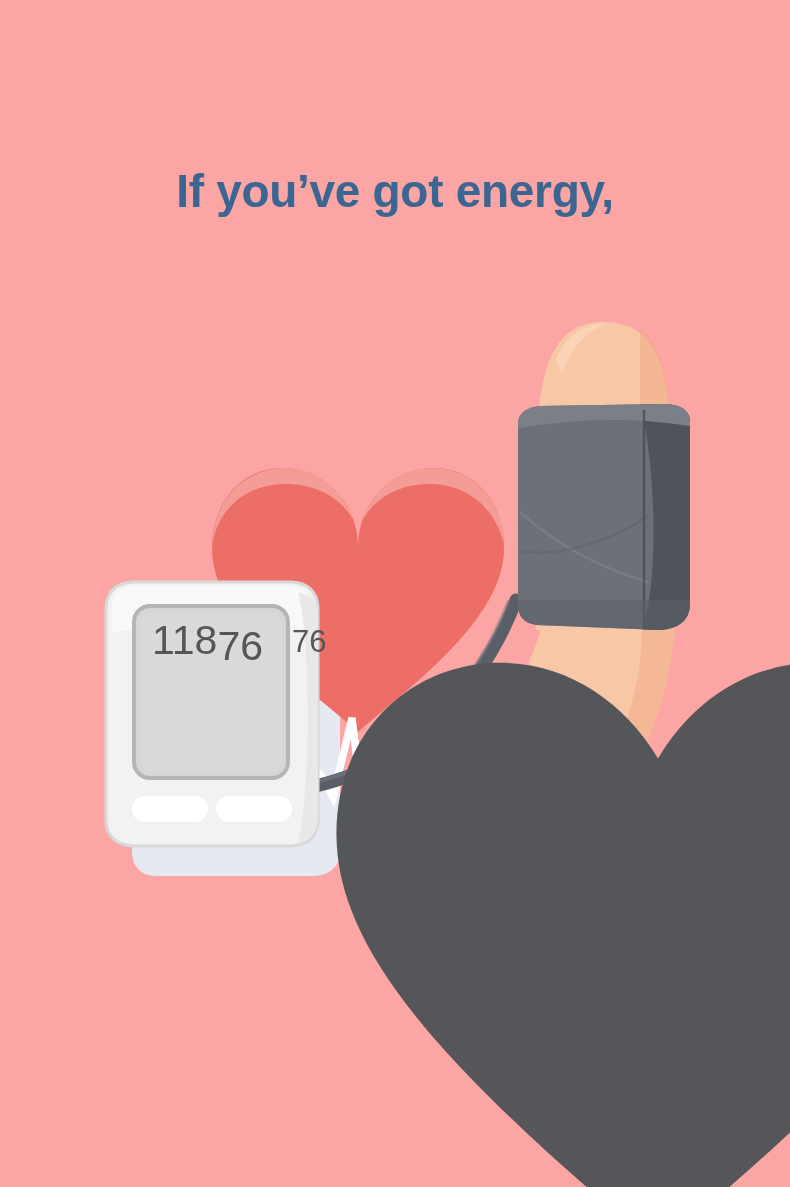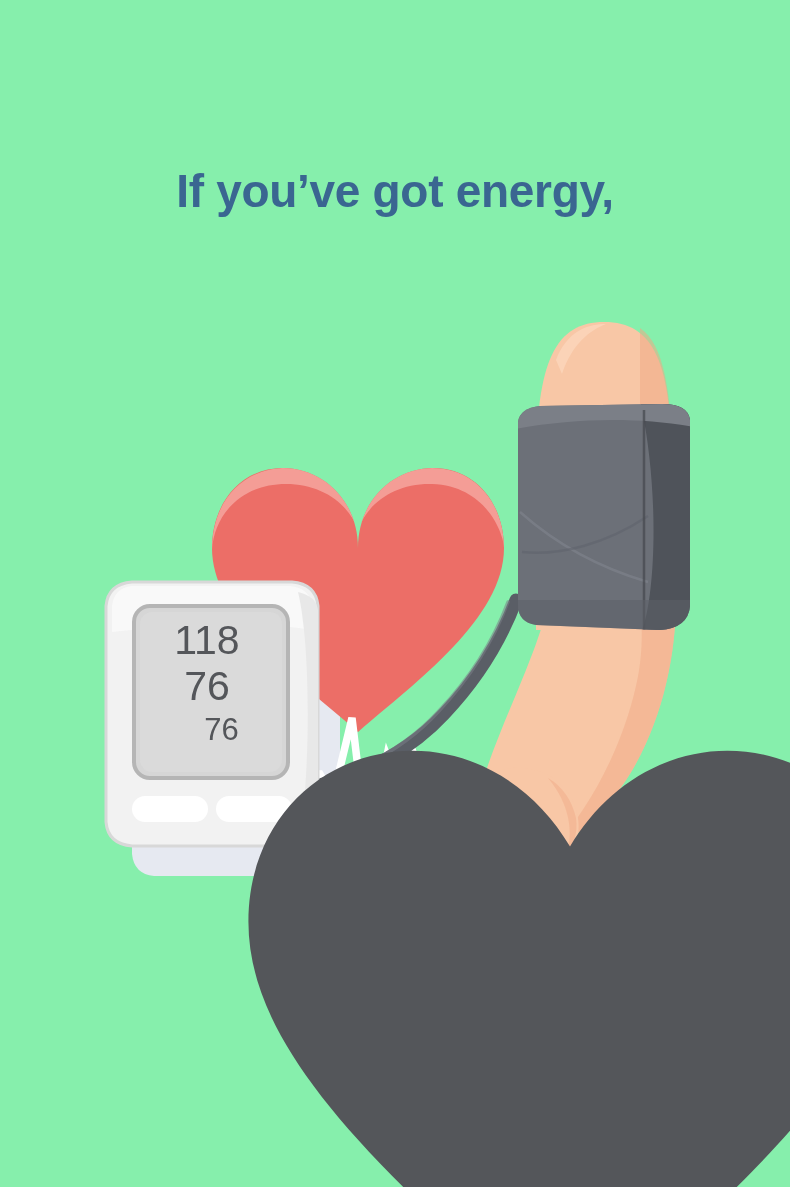--- a/index.html
+++ b/index.html
@@ -12,21 +12,21 @@
     width: 790px;
     height: 1187px;
     position: relative;
     overflow: hidden;
     font-family: "Liberation Sans", "DejaVu Sans", sans-serif;
   }
 
   .page {
     position: absolute;
     inset: 0;
-    background: #86efac;
+    background: #fca5a5;
     padding-left: 14px;
   }
 
   
   .headline {
     position: absolute;
     top: 160px;
     left: 0;
     width: 790px;
     text-align: center;
@@ -58,22 +58,21 @@
   }
 
   
   .lcd-readout {
     position: absolute;
     left: 152px;
     top: 320px;
     width: 110px;
     height: 140px;
     display: flex;
-    flex-direction: column;
-    align-items: center;
+    align-items: flex-start;
     justify-content: flex-start;
     pointer-events: none;
   }
   .lcd-systolic {
     font-family: "Liberation Sans", "DejaVu Sans", sans-serif;
     font-size: 41px;
     font-weight: 400;
     color: #54565a;
     line-height: 0.98;
     letter-spacing: 0px;

